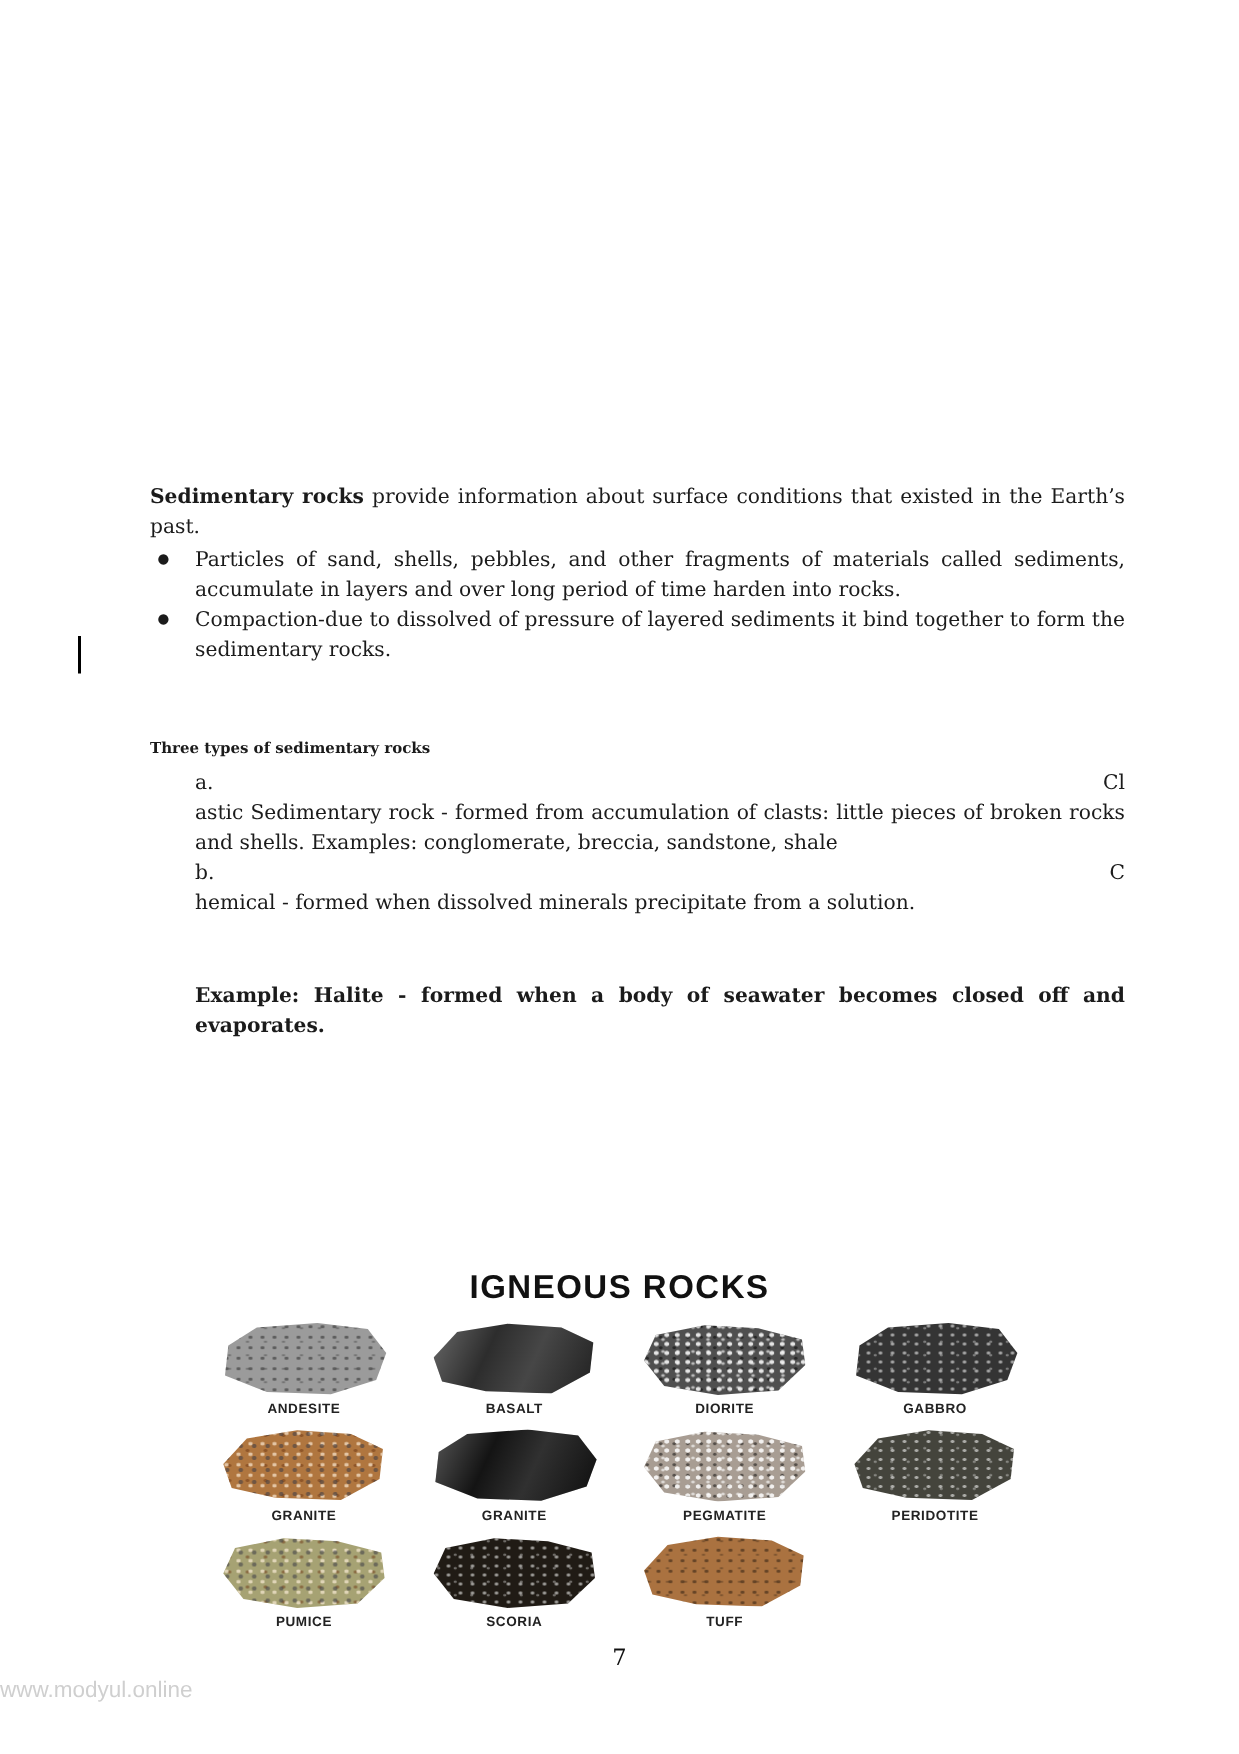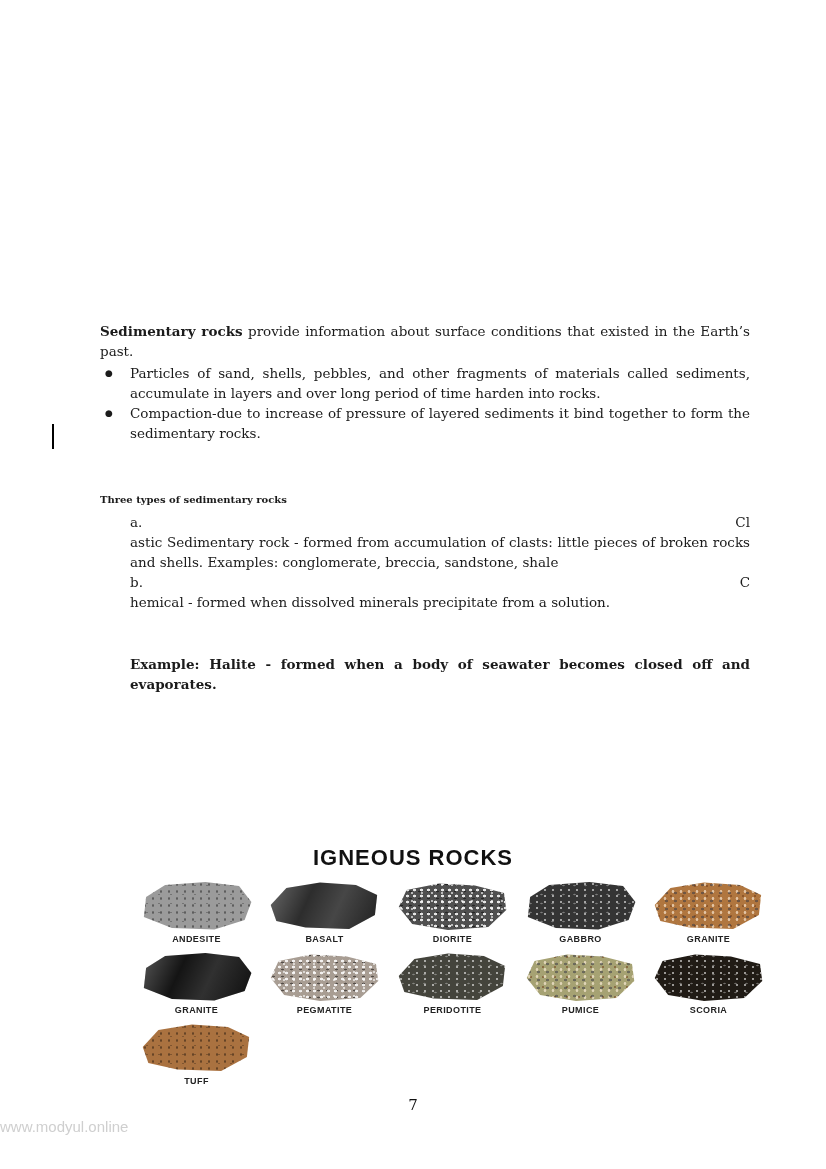--- a/index.html
+++ b/index.html
@@ -31,21 +31,21 @@
   .pre { white-space:pre-wrap; }
   .margin-mark { position:absolute; left:52px; top:424px; width:2px; height:25px; background:#000; }
 
   .figure { position:absolute; left:0; top:845px; width:826px; text-align:center; }
   .figure-title {
     font-family:"Liberation Sans", sans-serif; font-weight:bold;
     font-size:22px; letter-spacing:1px; color:#111;
   }
   .rock-grid {
     width:545px; margin:10px auto 0;
-    display:grid; grid-template-columns:repeat(5, 1fr);
+    display:grid; grid-template-columns:repeat(4, 1fr);
     column-gap:16px; row-gap:8px;
   }
   .rock-cell { display:flex; flex-direction:column; align-items:center; }
   .rock-img { width:112px; height:50px; background-color:var(--rock,#888888); }
   .rock-label {
     margin-top:3px; font-family:"Liberation Sans", sans-serif;
     font-weight:bold; font-size:9px; letter-spacing:.4px; color:#222;
   }
   .shape-a { clip-path:polygon(5% 32%, 22% 8%, 58% 2%, 88% 10%, 99% 42%, 93% 78%, 66% 97%, 28% 94%, 3% 72%); }
   .shape-b { clip-path:polygon(2% 48%, 16% 14%, 46% 3%, 78% 8%, 97% 28%, 95% 68%, 72% 96%, 33% 93%, 7% 80%); }
@@ -73,21 +73,21 @@
 
     <p class="lead"><b>Sedimentary rocks</b> <span>provide information about surface conditions that existed in the Earth’s past.</span></p>
 
     <ul class="bullets">
       <li class="bullet">
         <span class="dot">●</span>
         <span class="bullet-text">Particles of sand, shells, pebbles, and other fragments of materials called sediments, accumulate in layers and over long period of time harden into rocks.</span>
       </li>
       <li class="bullet">
         <span class="dot">●</span>
-        <span class="bullet-text">Compaction-due to increase of pressure of layered sediments it bind together to form the sedimentary rocks.</span>
+        <span class="bullet-text">Compaction-due to dissolved of pressure of layered sediments it bind together to form the sedimentary rocks.</span>
       </li>
     </ul>
 
     <h2 class="h2">Three types of sedimentary rocks</h2>
 
     <div class="list">
       <div class="marker-line">
         <span>a.</span>
         <span>Cl</span>
       </div>

